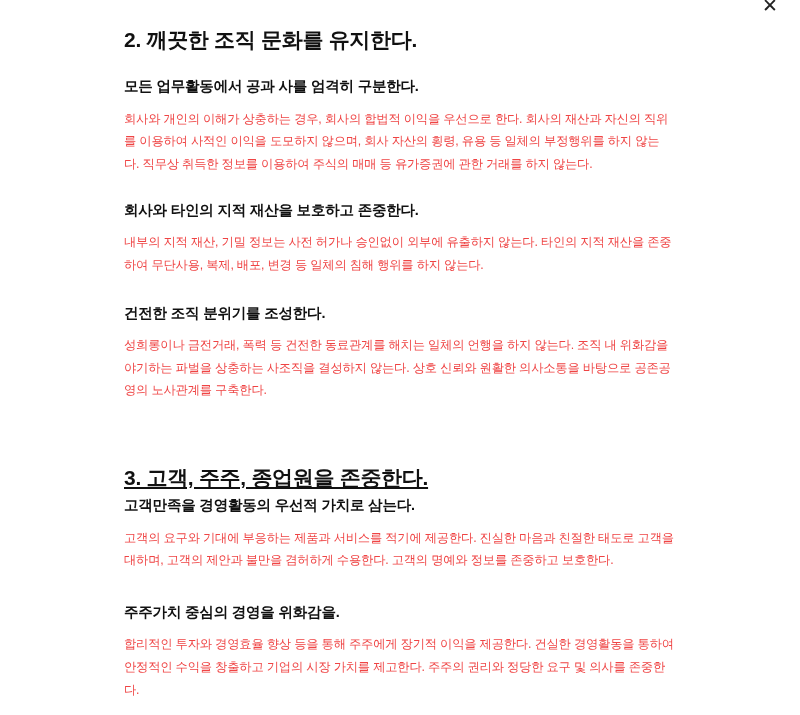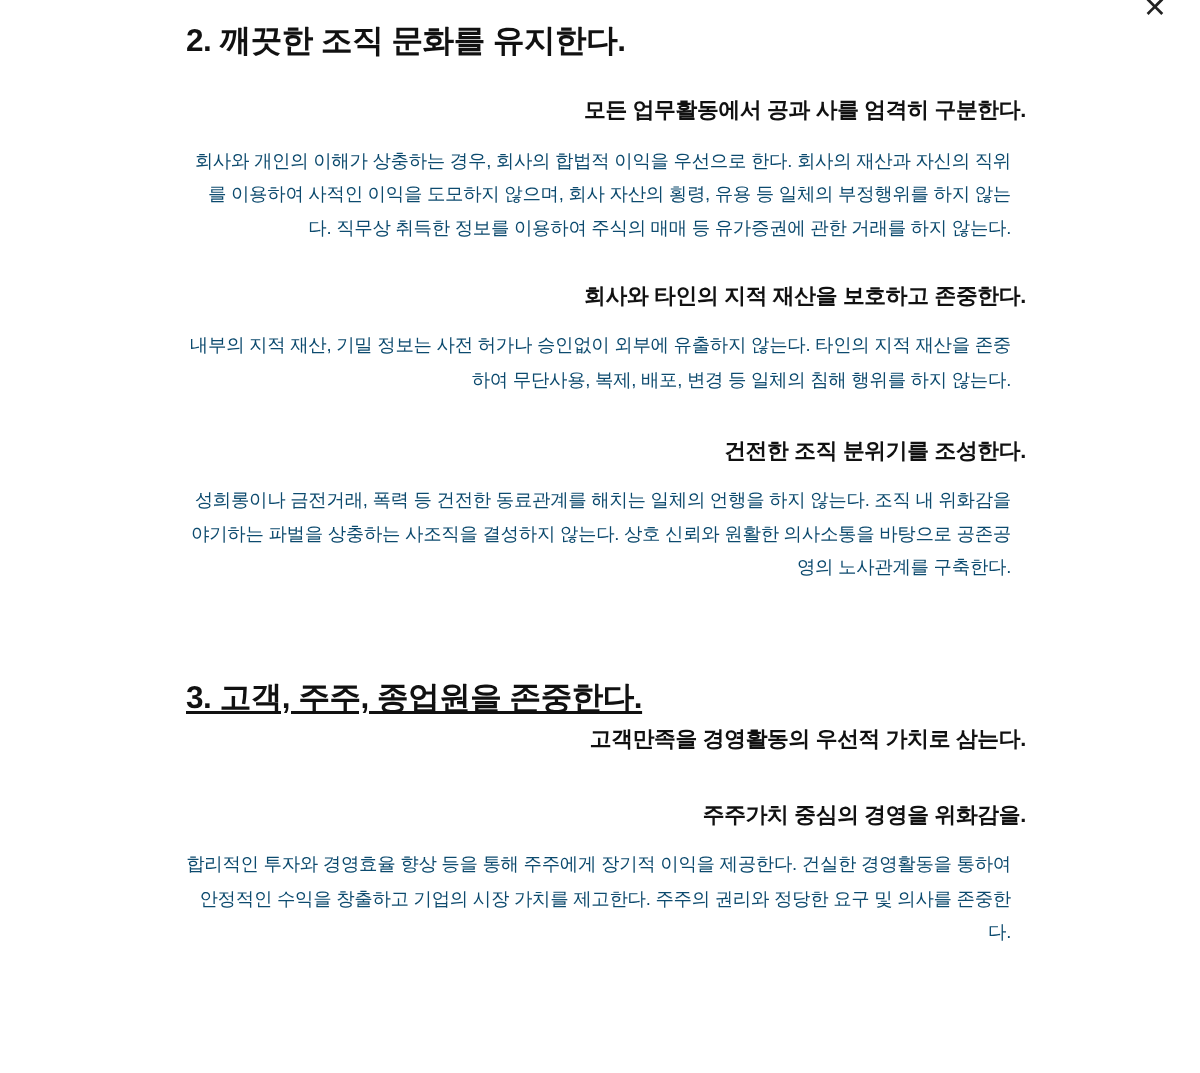--- a/index.html
+++ b/index.html
@@ -45,45 +45,44 @@
     font-size: 21px;
     font-weight: bold;
     color: #111111;
     letter-spacing: -0.3px;
     margin: 0;
     padding: 0;
     line-height: 1.3;
   }
 
   .section-1 .section-title {
-    padding-top: 14px;
+    padding-top: 26px;
   }
 
   .section-2 .section-title {
     padding-top: 62px;
     text-decoration: underline;
   }
 
   .block {
     margin-top: 26px;
-    text-align: right;
   }
 
   .block-heading {
     font-size: 14.5px;
     font-weight: bold;
     color: #111111;
     margin: 0 0 11px 0;
     line-height: 1.4;
     letter-spacing: -0.2px;
   }
 
   .block-body {
     font-size: 12.3px;
-    color: #0c4a6e;
+    color: #ef4444;
     line-height: 1.85;
     margin: 0;
     letter-spacing: -0.2px;
     max-width: 550px;
   }
 
   .sec1-b1 { margin-top: 23px; }
   .sec1-b2 { margin-top: 24px; }
   .sec1-b3 { }
 
@@ -114,20 +113,21 @@
       <h3 class="block-heading">건전한 조직 분위기를 조성한다.</h3>
       <p class="block-body">성희롱이나 금전거래, 폭력 등 건전한 동료관계를 해치는 일체의 언행을 하지 않는다. 조직 내 위화감을 야기하는 파벌을 상충하는 사조직을 결성하지 않는다. 상호 신뢰와 원활한 의사소통을 바탕으로 공존공영의 노사관계를 구축한다.</p>
     </div>
   </div>
 
   <div class="section section-2">
     <h2 class="section-title">3. 고객, 주주, 종업원을 존중한다.</h2>
 
     <div class="block sec2-b1">
       <h3 class="block-heading">고객만족을 경영활동의 우선적 가치로 삼는다.</h3>
+      <p class="block-body">고객의 요구와 기대에 부응하는 제품과 서비스를 적기에 제공한다. 진실한 마음과 친절한 태도로 고객을 대하며, 고객의 제안과 불만을 겸허하게 수용한다. 고객의 명예와 정보를 존중하고 보호한다.</p>
     </div>
 
     <div class="block sec2-b2">
       <h3 class="block-heading">주주가치 중심의 경영을 위화감을.</h3>
       <p class="block-body">합리적인 투자와 경영효율 향상 등을 통해 주주에게 장기적 이익을 제공한다. 건실한 경영활동을 통하여 안정적인 수익을 창출하고 기업의 시장 가치를 제고한다. 주주의 권리와 정당한 요구 및 의사를 존중한다.</p>
     </div>
 
   </div>
 
 </div>

